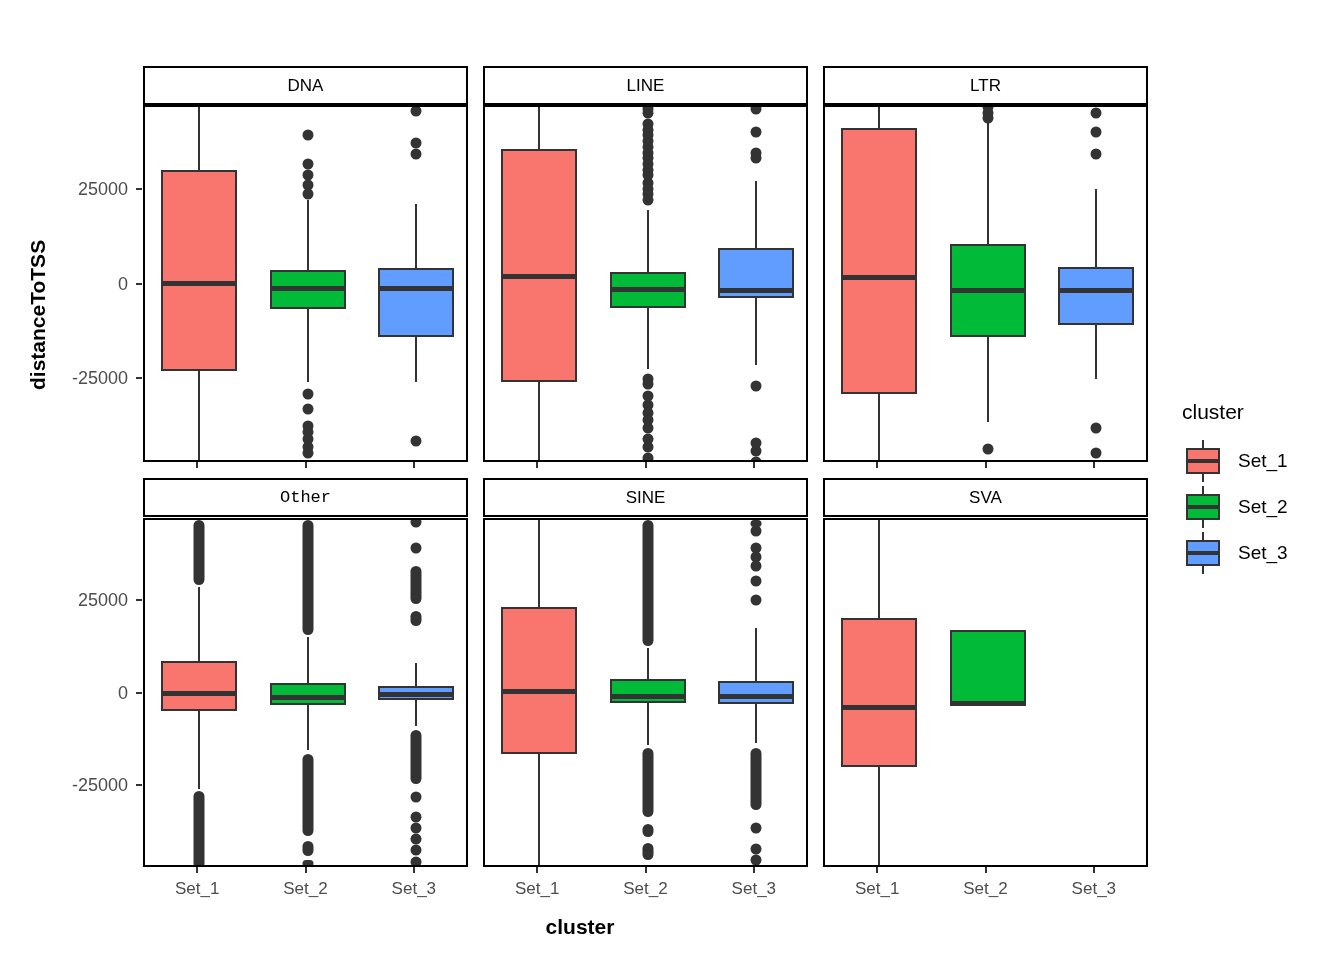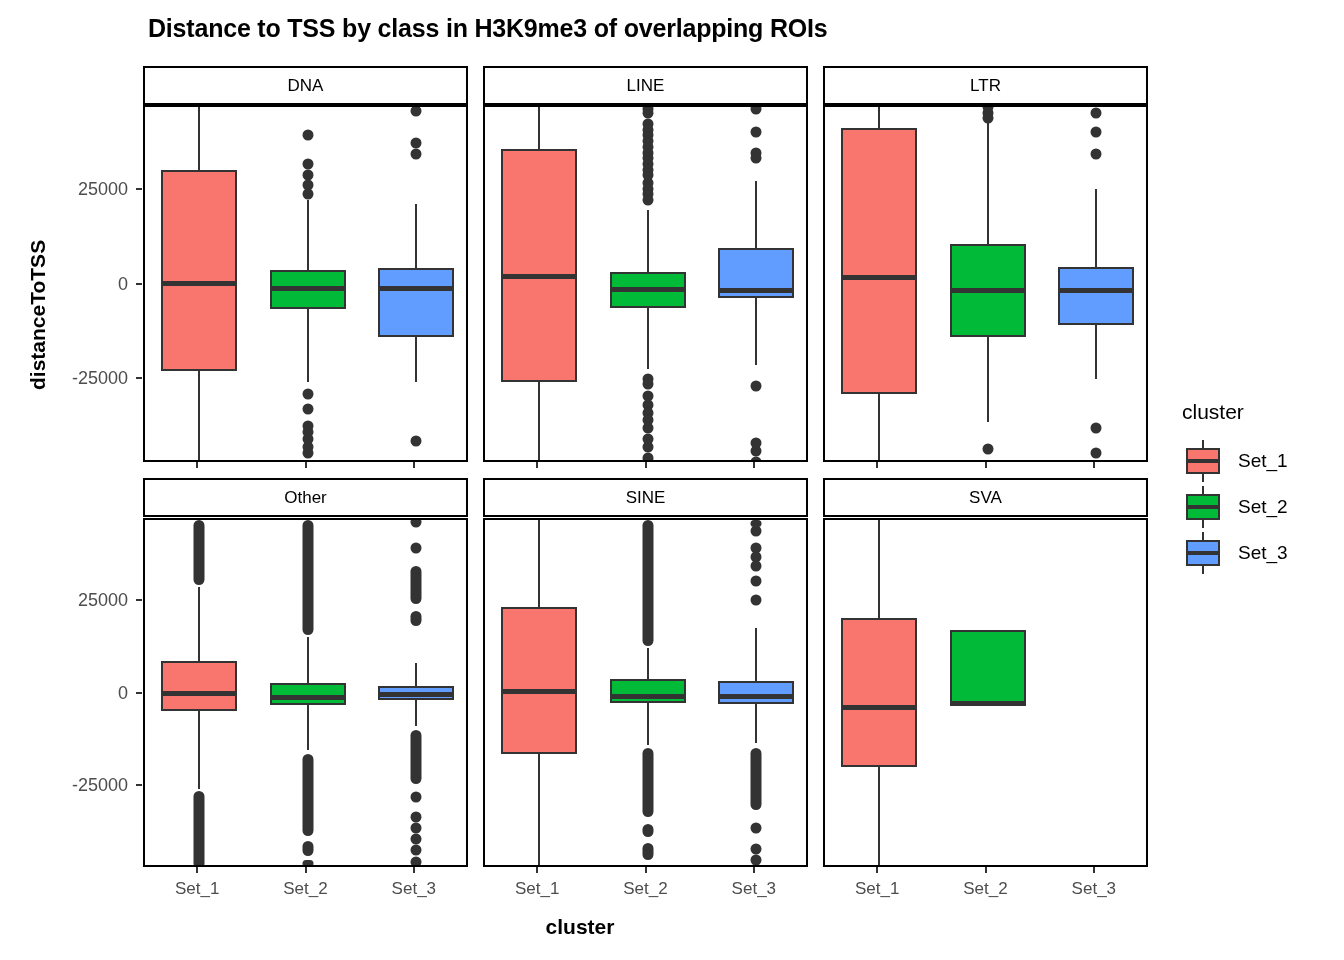--- a/index.html
+++ b/index.html
@@ -176,21 +176,20 @@
   .legend-label {
     font-size: 19px;
     color: #000;
   }
 </style>
 </head>
 <body>
 
 <div id="root">
 
-  <div class="plot-title">Distance to TSS by class in H3K9me3 of overlapping ROIs</div>
 
   <div class="ylab">
     <span>distanceToTSS</span>
   </div>
 
   <div class="xlab">cluster</div>
 
   <div id="axes-layer">
       <div class="ytick-label" style="top: 188.553px; left: 28px; width: 100px;">25000</div>
       <div class="ytick-mark" style="top: 187.553px; left: 136px;"></div>
@@ -337,21 +336,21 @@
         <div class="whisker" style="left: 269.833px; top: 81.6543px; height: 78.616px;"></div>
         <div class="whisker" style="left: 269.833px; top: 218.378px; height: 53.1702px;"></div>
         <div class="outlier" style="left: 270.833px; top: 5.69681px;"></div>
         <div class="outlier" style="left: 270.833px; top: 24.6862px;"></div>
         <div class="outlier" style="left: 270.833px; top: 47.4734px;"></div>
         <div class="outlier" style="left: 270.833px; top: 320.92px;"></div>
         <div class="outlier" style="left: 270.833px; top: 345.606px;"></div>
         <div class="box" style="left: 232.833px; top: 160.27px; width: 76px; height: 58.1074px; background: rgb(97, 156, 255);"></div>
         <div class="median" style="left: 232.833px; top: 180.557px; width: 76px;"></div>
       </div>
-      <div class="strip" style="left: 143px; top: 478px; width: 325px; height: 39px;">
+      <div class="strip" style="left: 143px; top: 478px; width: 325px; height: 39px; font-family: Liberation Mono, monospace;">
         <span>Other</span>
       </div>
       <div class="panel" style="left: 143px; top: 518px; width: 325px; height: 349px;">
         <div class="whisker" style="left: 53.1667px; top: 66.8298px; height: 74.2553px;"></div>
         <div class="whisker" style="left: 53.1667px; top: 191.207px; height: 77.9681px;"></div>
         <div class="outlier-run" style="left: 54.1667px; top: 0px; height: 64.9734px;"></div>
         <div class="outlier-run" style="left: 54.1667px; top: 271.032px; height: 77.9681px;"></div>
         <div class="box" style="left: 16.1667px; top: 141.085px; width: 76px; height: 50.1223px; background: rgb(248, 118, 109);"></div>
         <div class="median" style="left: 16.1667px; top: 170.886px; width: 76px;"></div>
         <div class="whisker" style="left: 161.5px; top: 116.952px; height: 45.667px;"></div>

